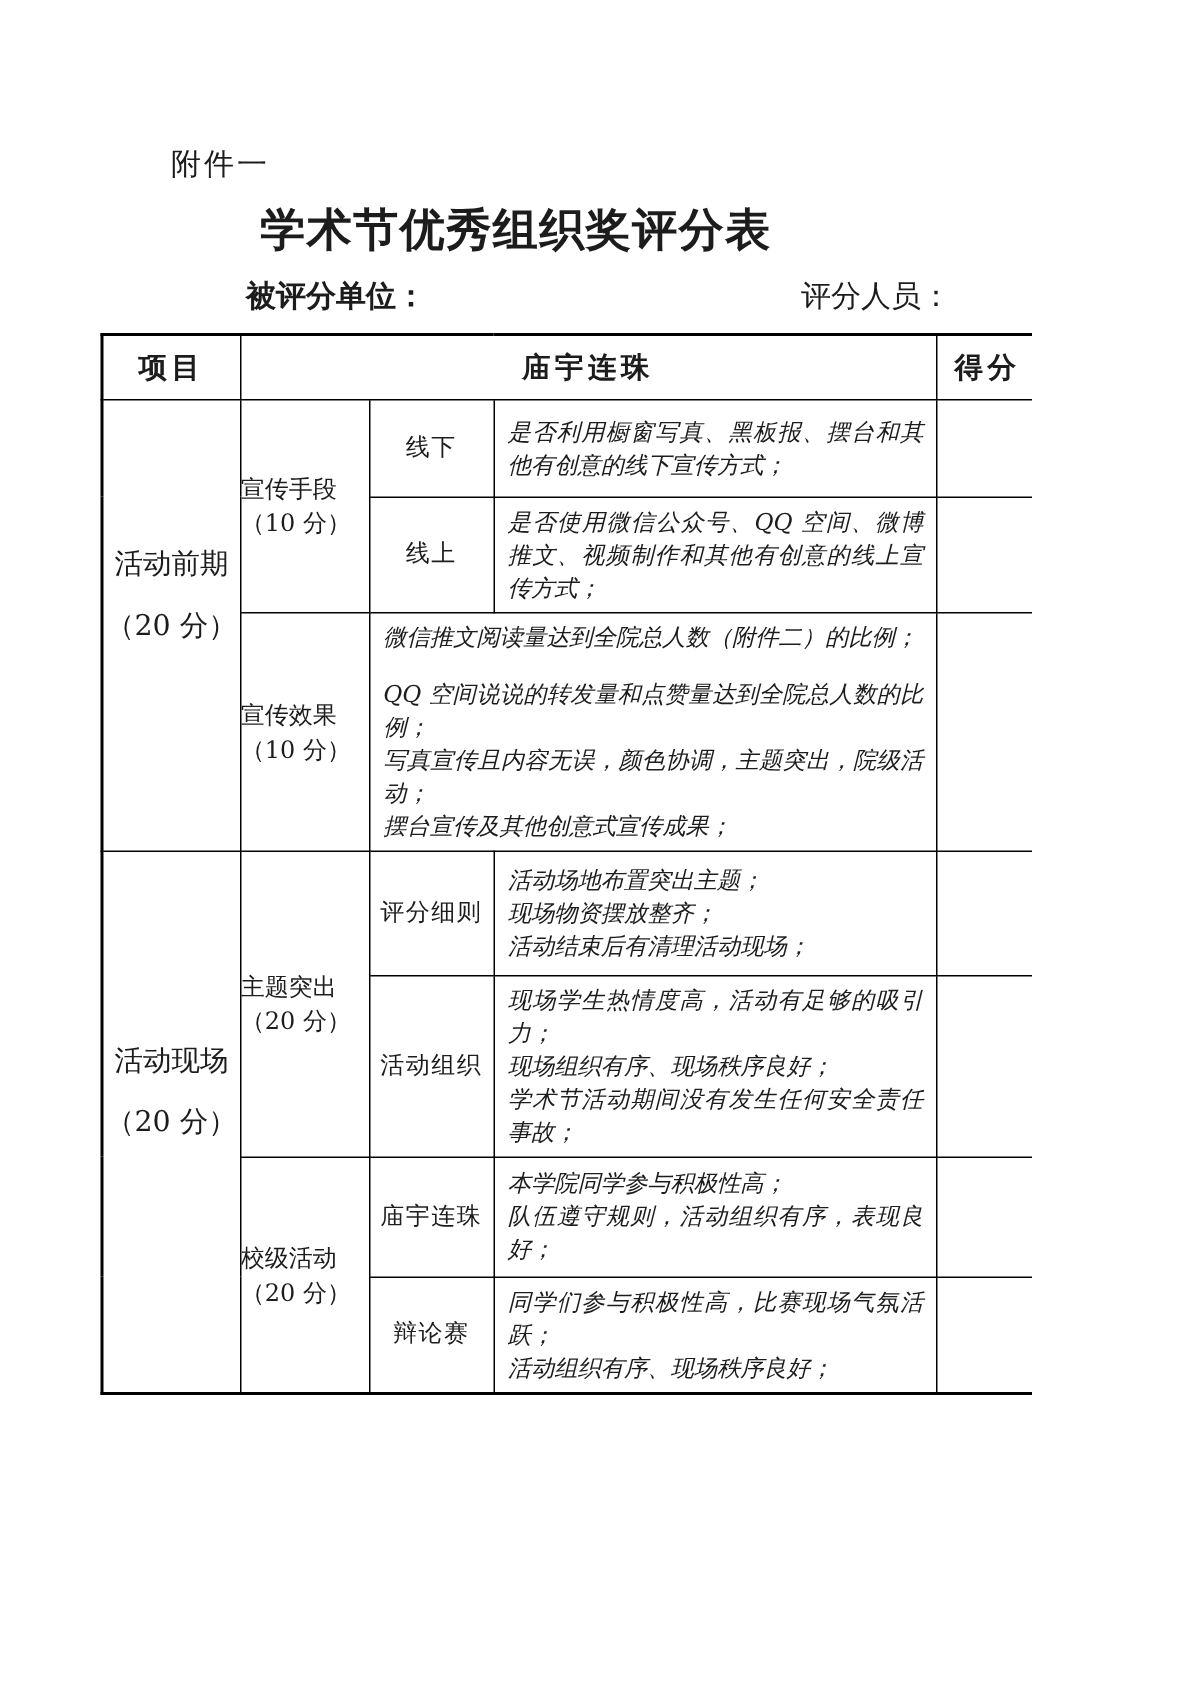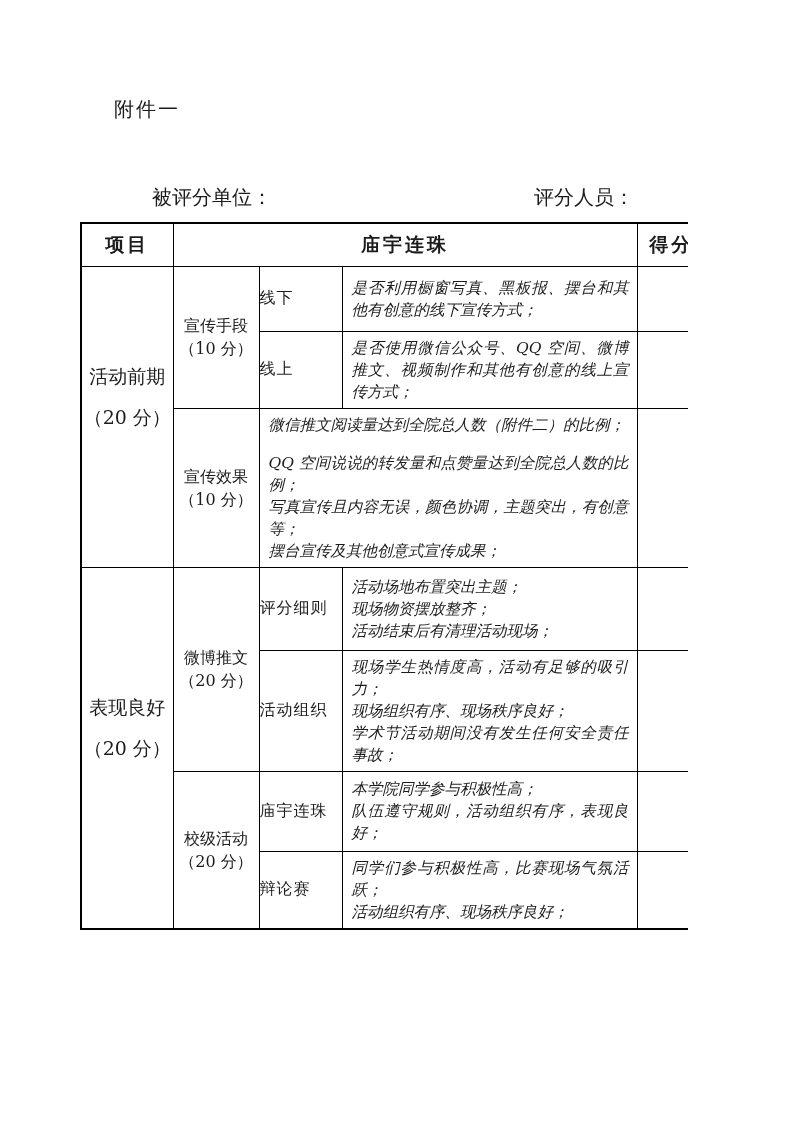--- a/index.html
+++ b/index.html
@@ -15,26 +15,26 @@
     position:absolute;left:114px;top:96px;
     font-size:20px;letter-spacing:2px;
   }
   .doc-title{
     position:absolute;left:0;right:0;top:133px;
     text-align:center;
     font-family:"DejaVu Sans","Liberation Sans",sans-serif;
     font-weight:bold;font-size:30px;letter-spacing:1px;
   }
   .subline{position:absolute;left:0;right:0;top:184px;font-size:20px;}
-  .rated-unit{position:absolute;left:152px;top:0;}
+  .rated-unit{position:absolute;left:164px;top:0;font-weight:bold;}
   .rater{position:absolute;left:534px;top:0;}
   .fill-blank{display:inline-block;width:140px;height:22px;vertical-align:bottom;}
 
   table.score-table{
-    position:absolute;left:80px;top:222px;
+    position:absolute;left:67px;top:222px;
     width:625px;
     border-collapse:collapse;table-layout:fixed;
     border:2px solid #000;
   }
   .score-table td{
     border:1px solid #000;
     vertical-align:middle;
     padding:0;
     overflow:hidden;
   }
@@ -51,41 +51,42 @@
     text-align:center;font-weight:bold;
     font-size:19px;letter-spacing:3px;
   }
   td.section-cell{
     text-align:center;font-weight:normal;font-size:19px;
     line-height:24px;
     padding-bottom:40px;
   }
   td.section-cell .pts{margin-top:17px;}
   td.group-cell{
-    text-align:center;font-size:16px;line-height:23px;
+    text-align:left;font-size:16px;line-height:23px;
   }
   td.crit-cell{
-    font-size:16px;letter-spacing:1px;
+    text-align:center;font-size:16px;letter-spacing:1px;
   }
   td.desc-cell{
     font-size:15.5px;line-height:22px;
     padding:5px 8px 5px 9px;
     text-align:justify;
     font-style:italic;
   }
   .dl{min-height:0;}
   .dl:empty{min-height:16px;}
 </style>
 </head>
 <body>
 
 <div class="page">
 
   <div class="attachment">附件一</div>
 
+  <div class="doc-title">学术节优秀组织奖评分表</div>
 
   <div class="subline">
     <span class="rated-unit"><span>被评分单位：</span><span class="fill-blank"></span></span>
     <span class="rater"><span>评分人员：</span><span class="fill-blank"></span></span>
   </div>
 
   <table class="score-table">
     <colgroup>
       <col style="width:92px">
       <col style="width:86px">
@@ -127,33 +128,33 @@
 
       <tr class="h-r3">
         <td class="group-cell">
           <div>宣传效果</div>
           <div>（10 分）</div>
         </td>
         <td class="desc-cell" colspan="2">
           <div class="dl">微信推文阅读量达到全院总人数（附件二）的比例；</div>
           <div class="dl"></div>
           <div class="dl">QQ 空间说说的转发量和点赞量达到全院总人数的比例；</div>
-          <div class="dl">写真宣传且内容无误，颜色协调，主题突出，有创意等；</div>
+          <div class="dl">写真宣传且内容无误，颜色协调，主题突出，院级活动；</div>
           <div class="dl">摆台宣传及其他创意式宣传成果；</div>
         </td>
         <td class="score-cell"></td>
       </tr>
 
       <tr class="h-r4">
         <td class="section-cell" rowspan="4">
-          <div>表现良好</div>
+          <div>活动现场</div>
           <div class="pts">（20 分）</div>
         </td>
         <td class="group-cell" rowspan="2">
-          <div>微博推文</div>
+          <div>主题突出</div>
           <div>（20 分）</div>
         </td>
         <td class="crit-cell">评分细则</td>
         <td class="desc-cell">
           <div class="dl">活动场地布置突出主题；</div>
           <div class="dl">现场物资摆放整齐；</div>
           <div class="dl">活动结束后有清理活动现场；</div>
         </td>
         <td class="score-cell"></td>
       </tr>

